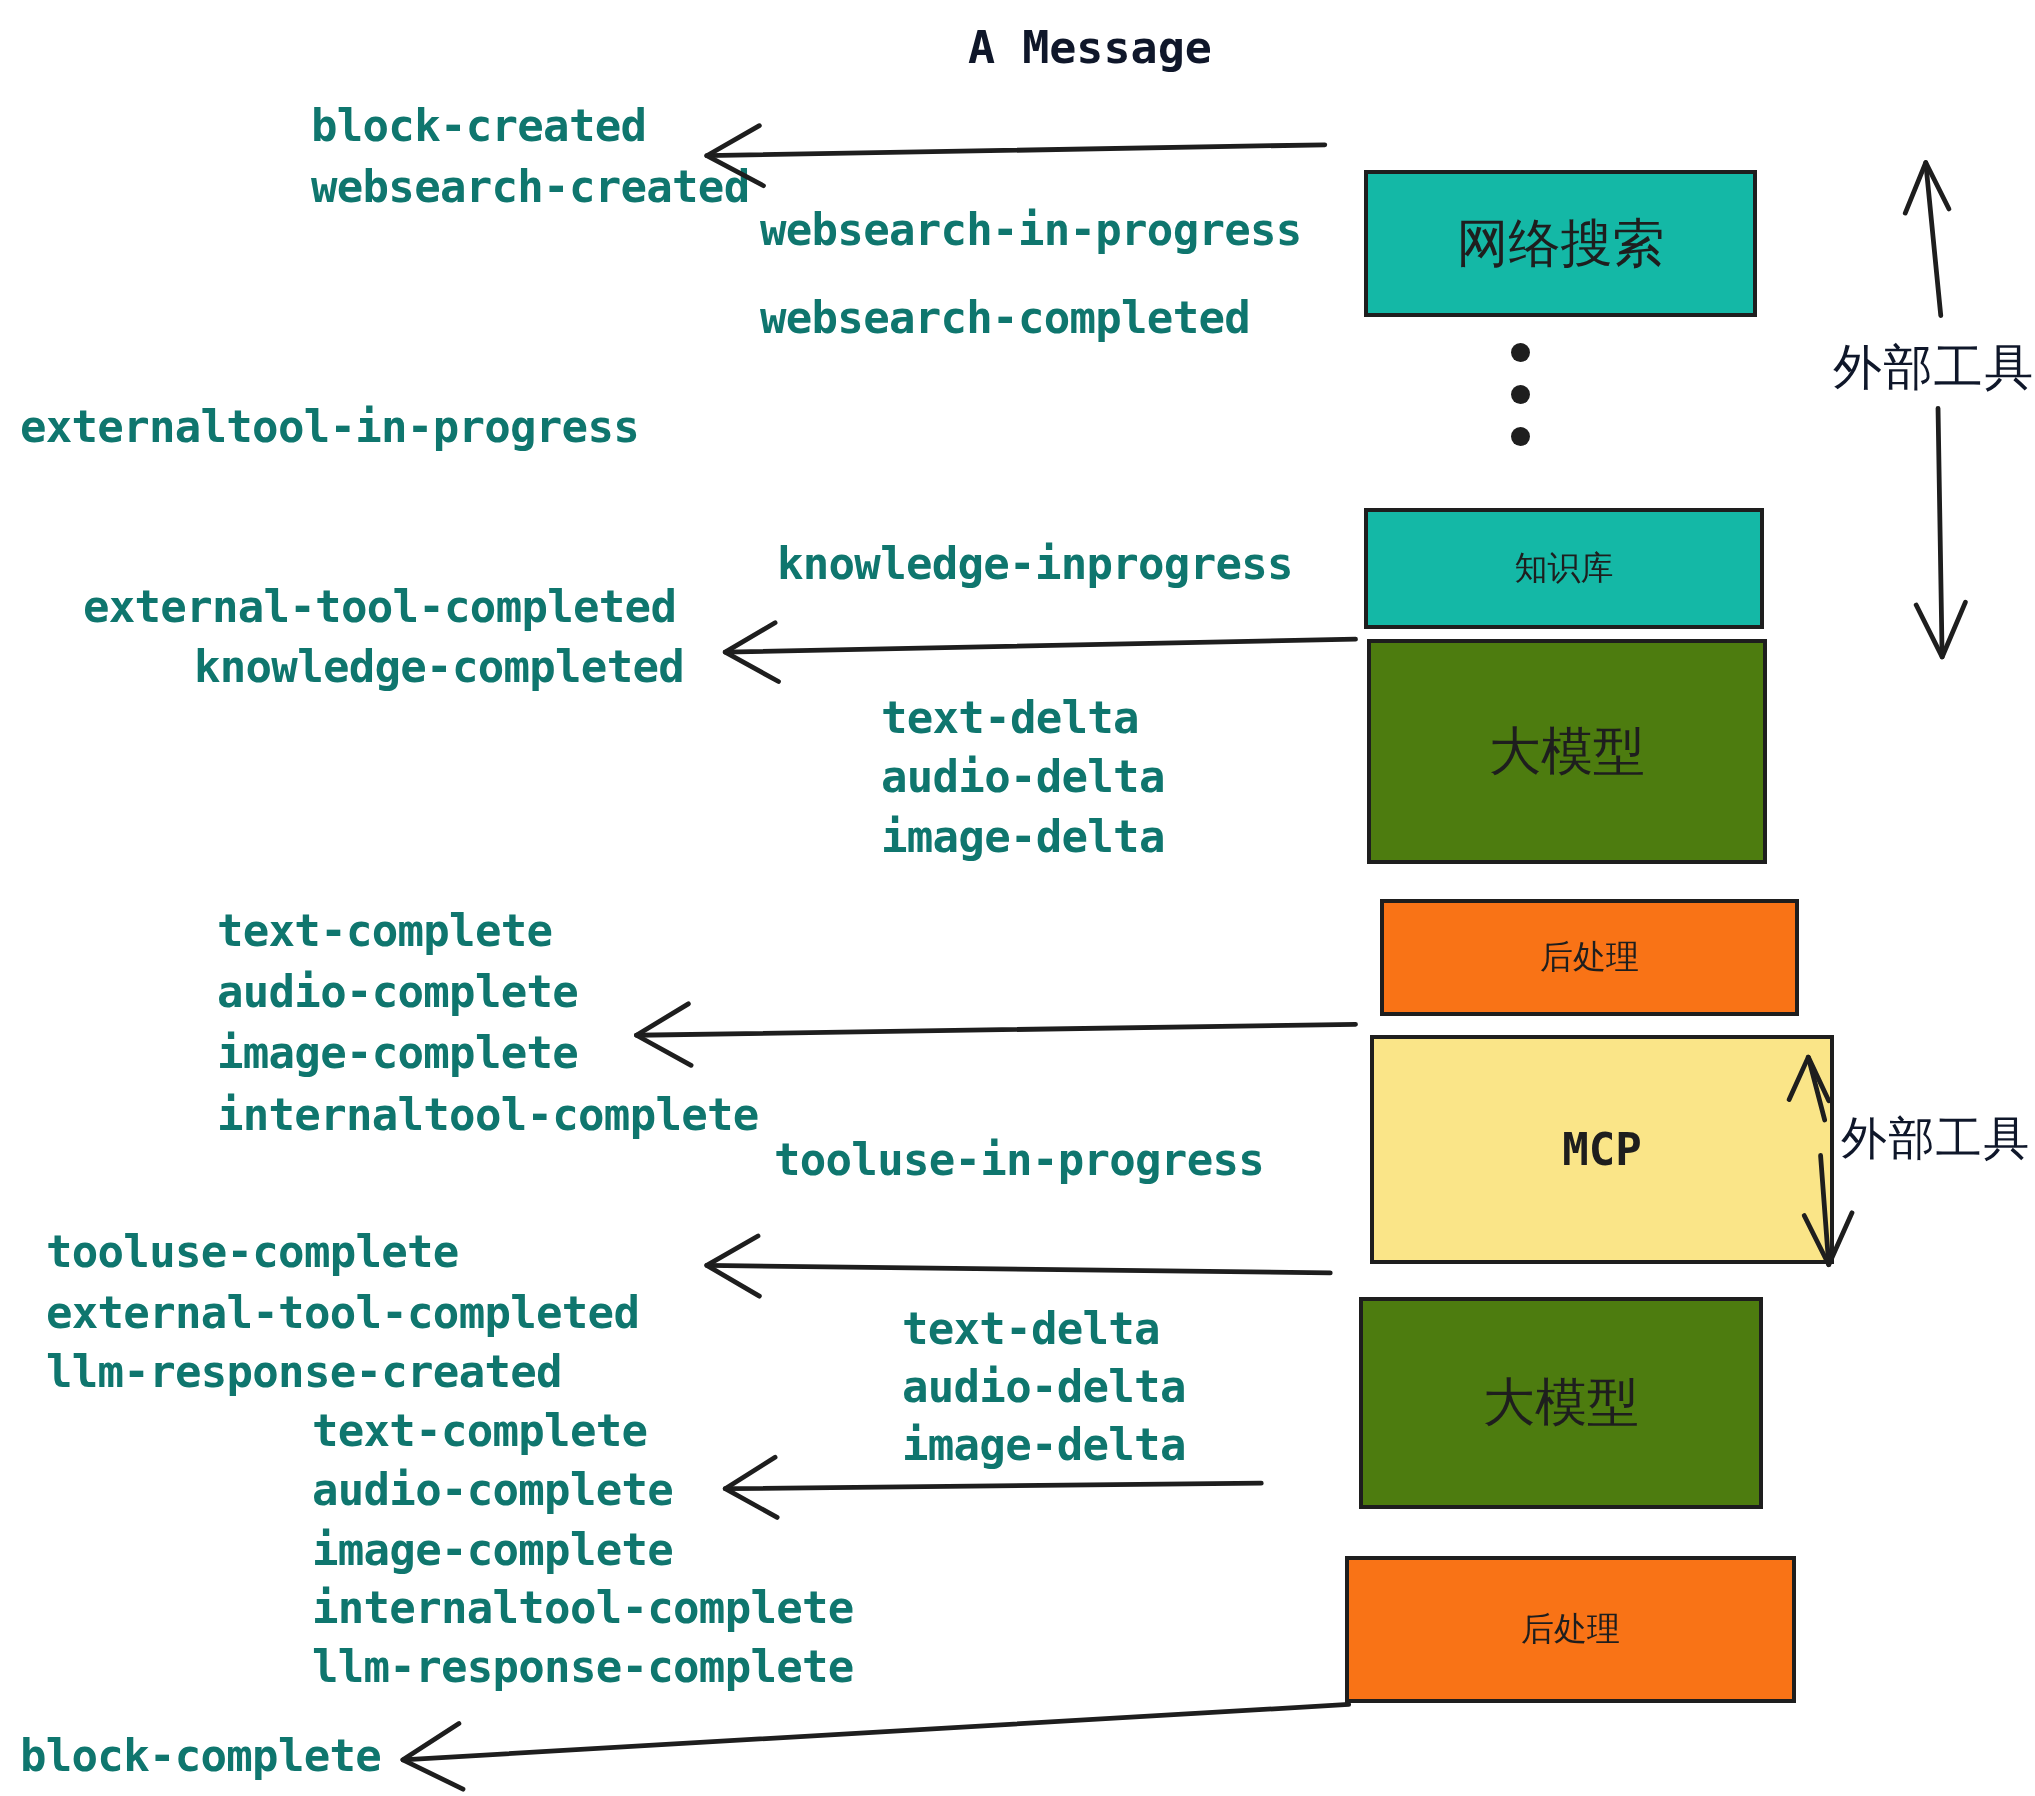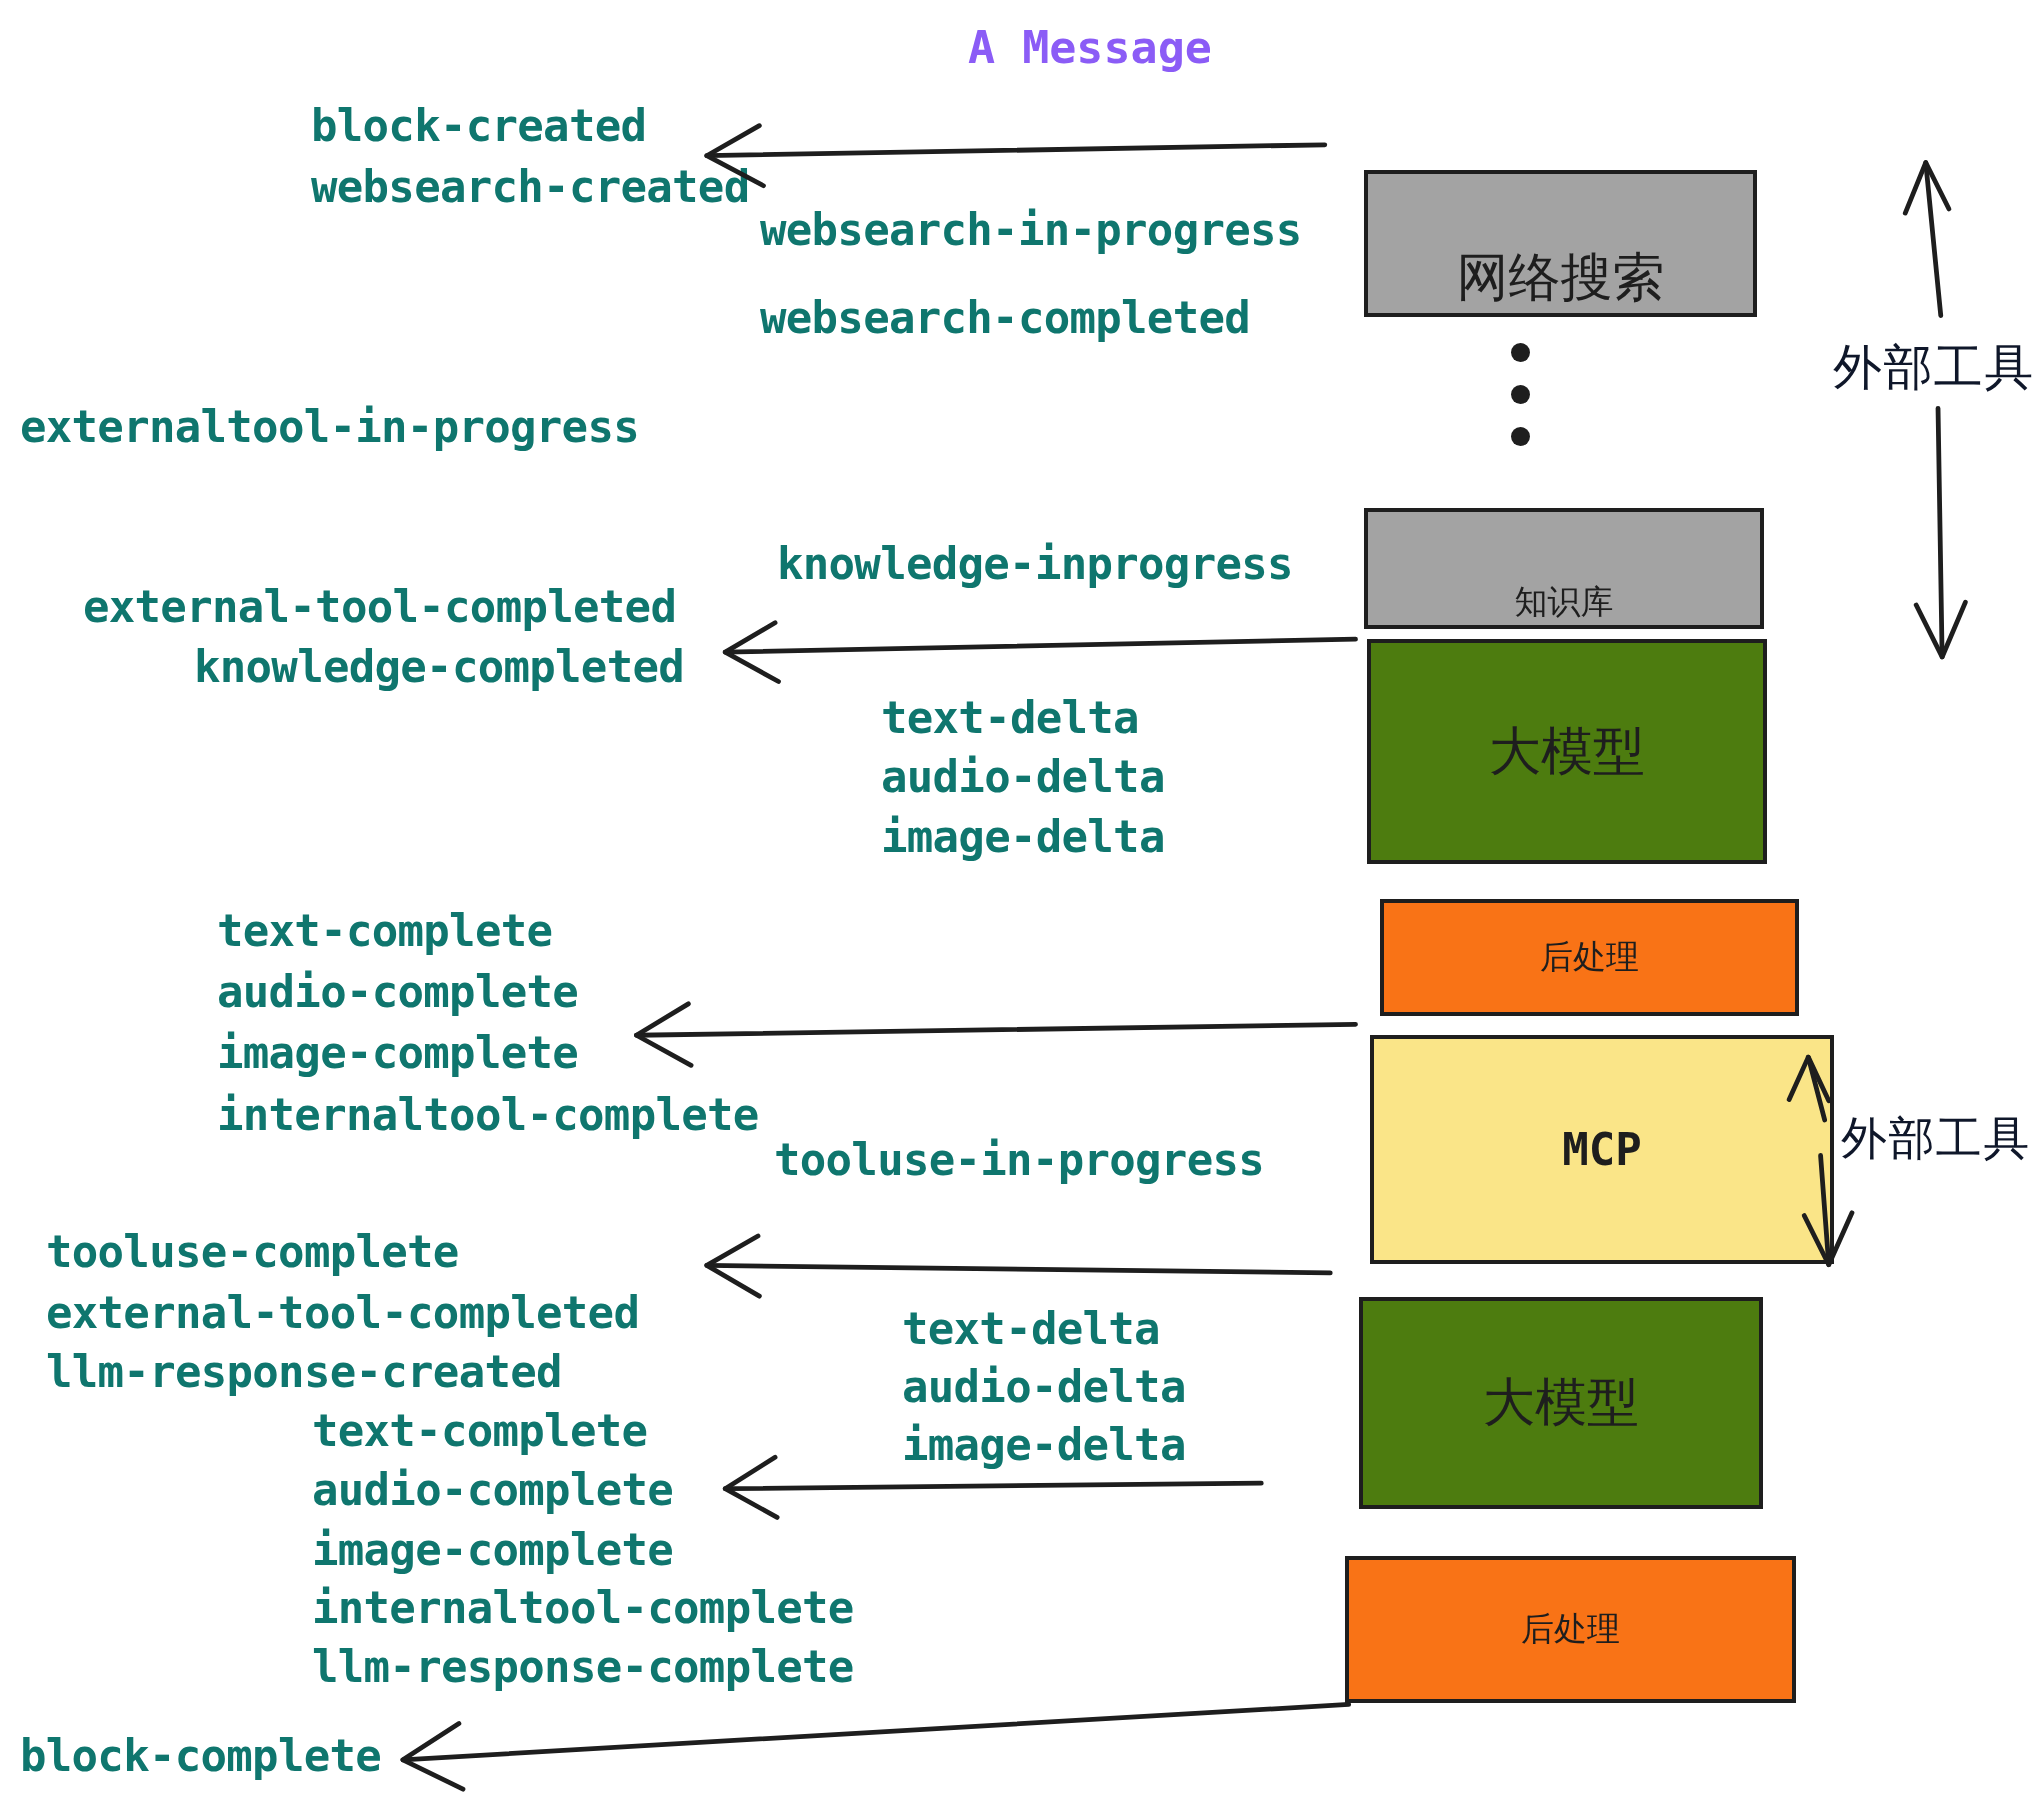--- a/index.html
+++ b/index.html
@@ -1,26 +1,26 @@
 <!DOCTYPE html>
 <html style="font-size:11px"><head>
 <meta charset="utf-8">
 <style>
   html,body{margin:0;padding:0;background:#ffffff;}
   .page{position:relative;width:2035px;height:1796px;background:#ffffff;overflow:hidden;
         font-family:"DejaVu Sans Mono", "Liberation Mono", monospace;}
-  .title{position:absolute;font-size:45px;font-weight:bold;color:#8b5cf6;white-space:nowrap;}
+  .title{position:absolute;font-size:45px;font-weight:bold;color:#0f172a;white-space:nowrap;}
   .ev{position:absolute;font-size:44px;font-weight:600;color:#0f766e;white-space:nowrap;
       font-family:"DejaVu Sans Mono", "Liberation Mono", monospace;letter-spacing:-0.7px;}
   .node{position:absolute;border:4.1px solid #1e1e1e;box-sizing:border-box;
         display:flex;align-items:center;justify-content:center;}
   .node .lbl{font-family:"DejaVu Sans","Liberation Sans",sans-serif;font-size:52px;
              color:#1e1e1e;white-space:nowrap;}
   .node.small-lbl .lbl{font-size:33px;}
-  .pink{background:#a3a3a3;align-items:flex-end;}
+  .pink{background:#14b8a6;}
   .green{background:#4d7c0f;}
   .yellow{background:#fae588;}
   .white{background:#f97316;}
   .mcp-lbl{font-family:"DejaVu Sans Mono","Liberation Mono",monospace !important;
            font-weight:bold;font-size:44px !important;}
   .side-lbl{position:absolute;font-family:"DejaVu Sans","Liberation Sans",sans-serif;
             font-size:49px;color:#0f172a;white-space:nowrap;letter-spacing:1.4px;}
   .side-lbl.small{font-size:46px;}
   .dots{position:absolute;display:flex;flex-direction:column;gap:23px;}
   .dots span{width:19px;height:19px;border-radius:50%;background:#1e1e1e;display:block;}

